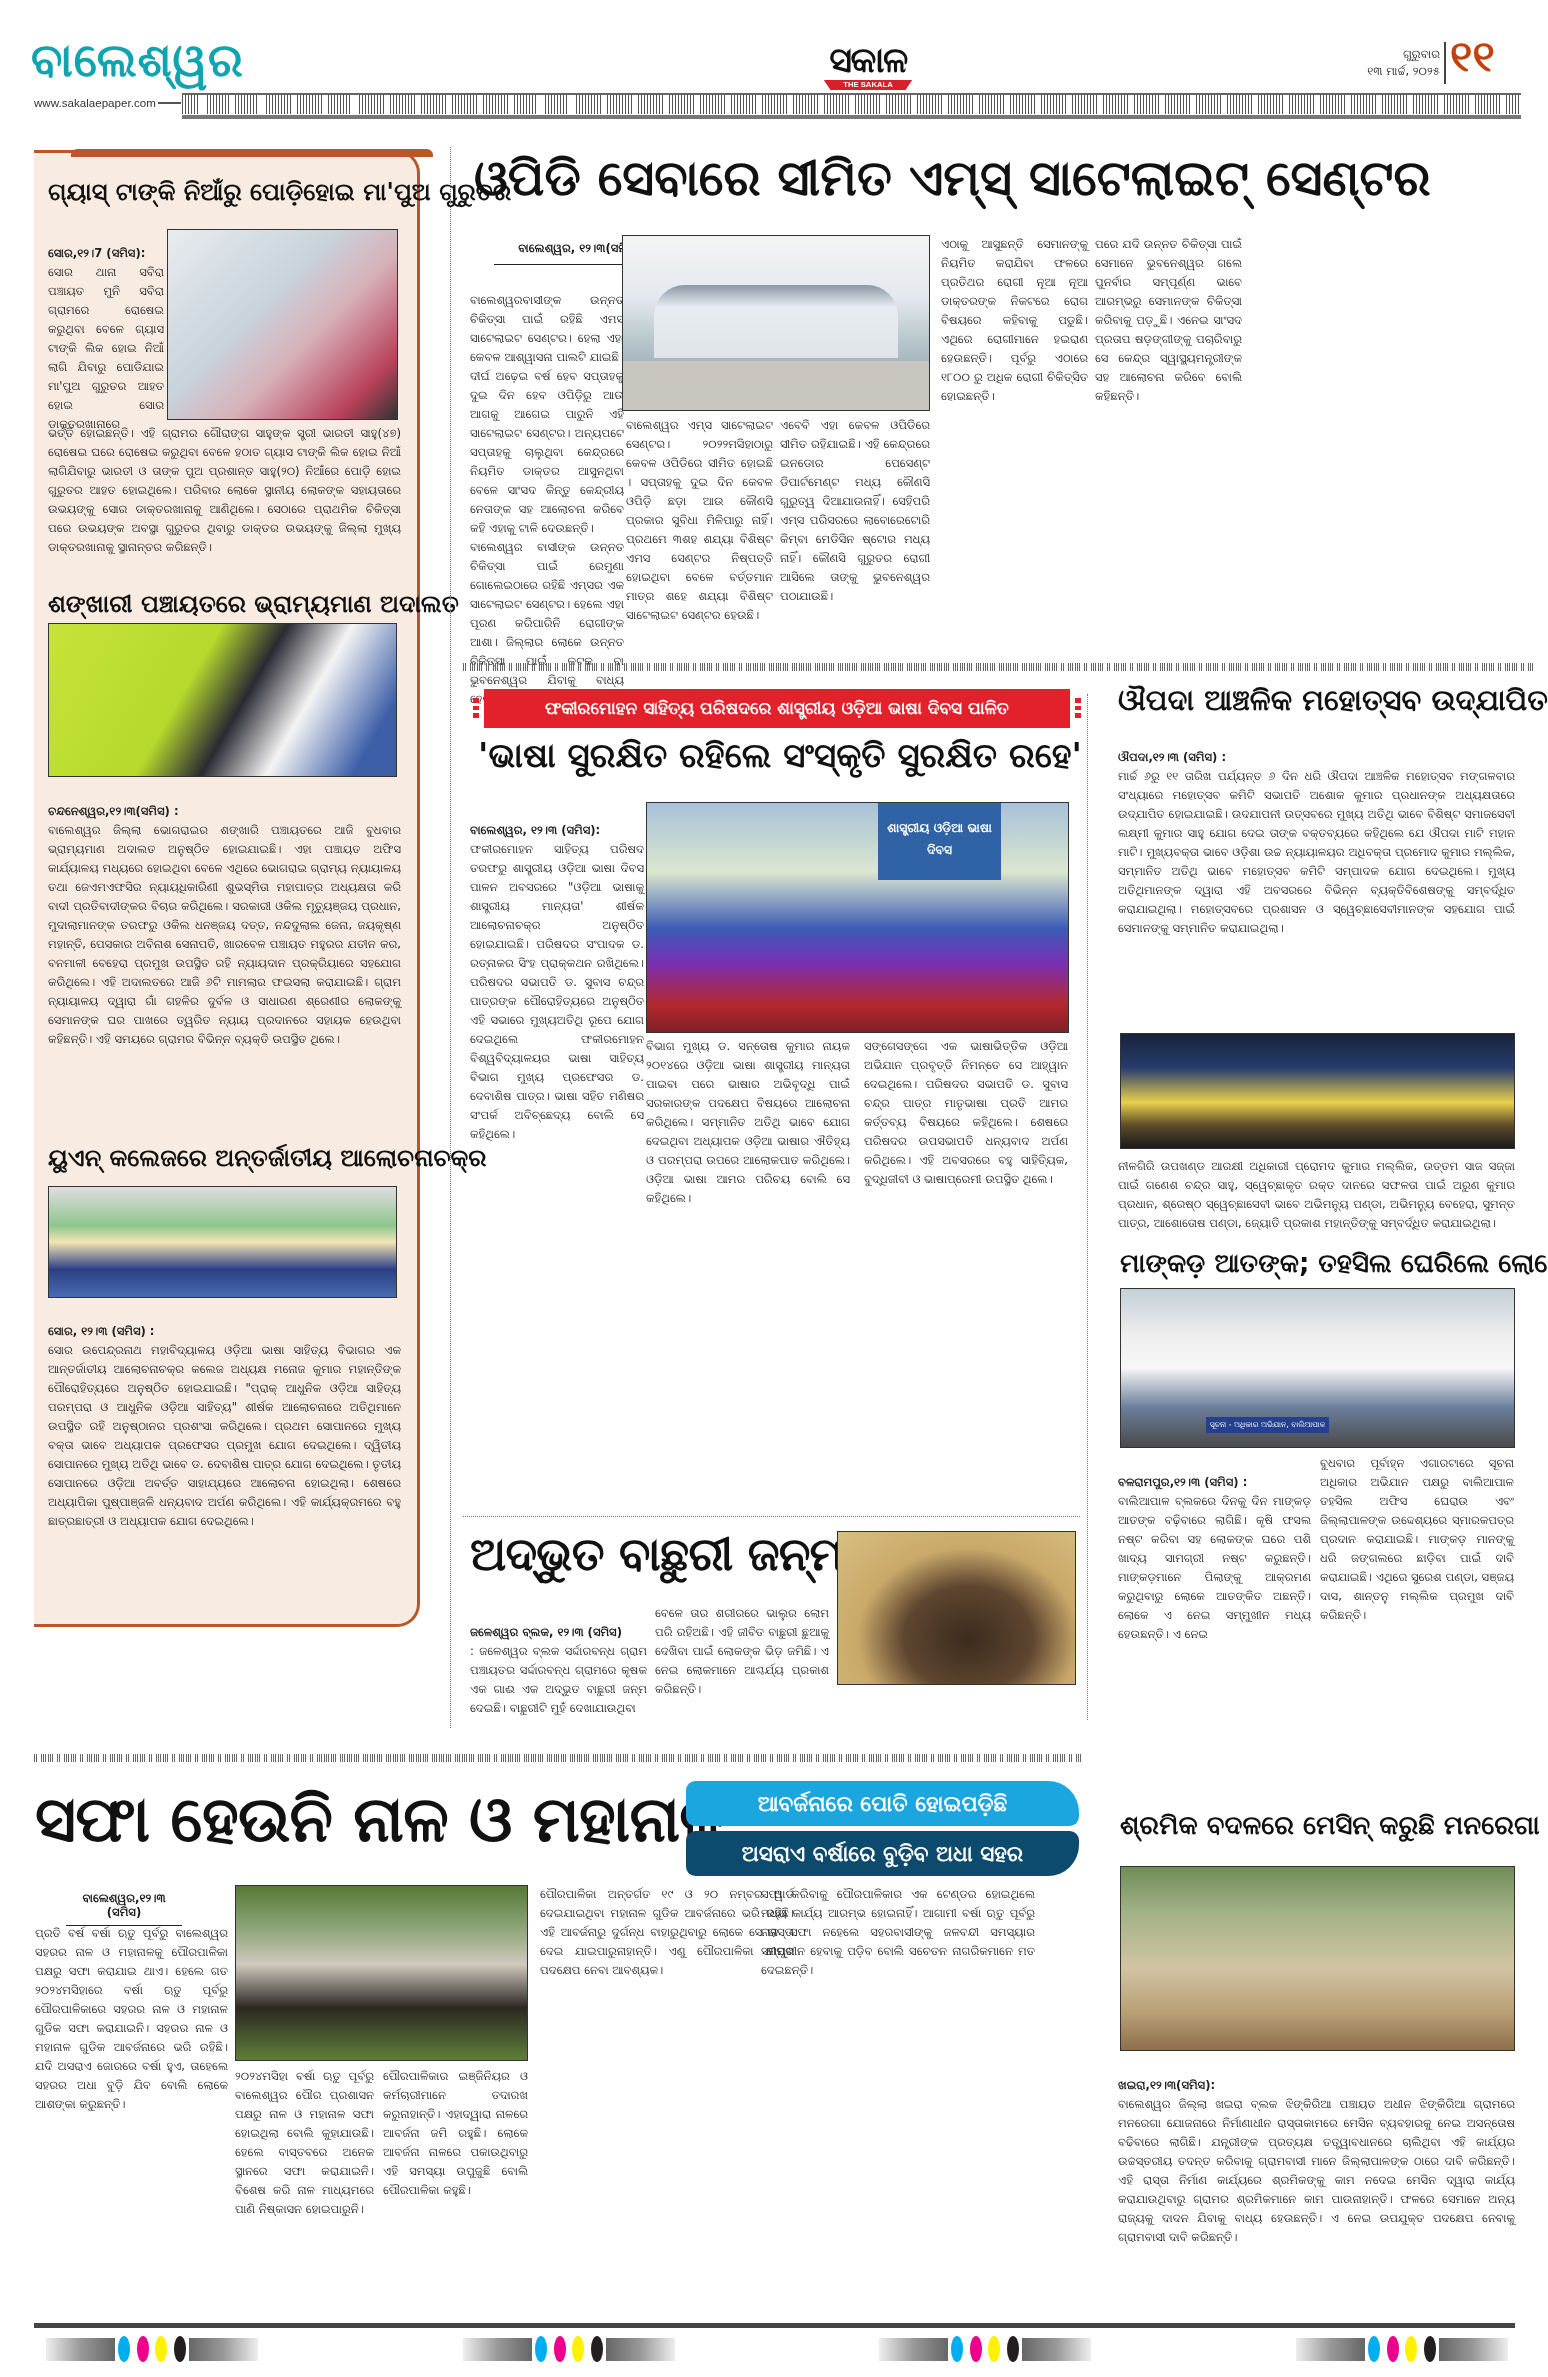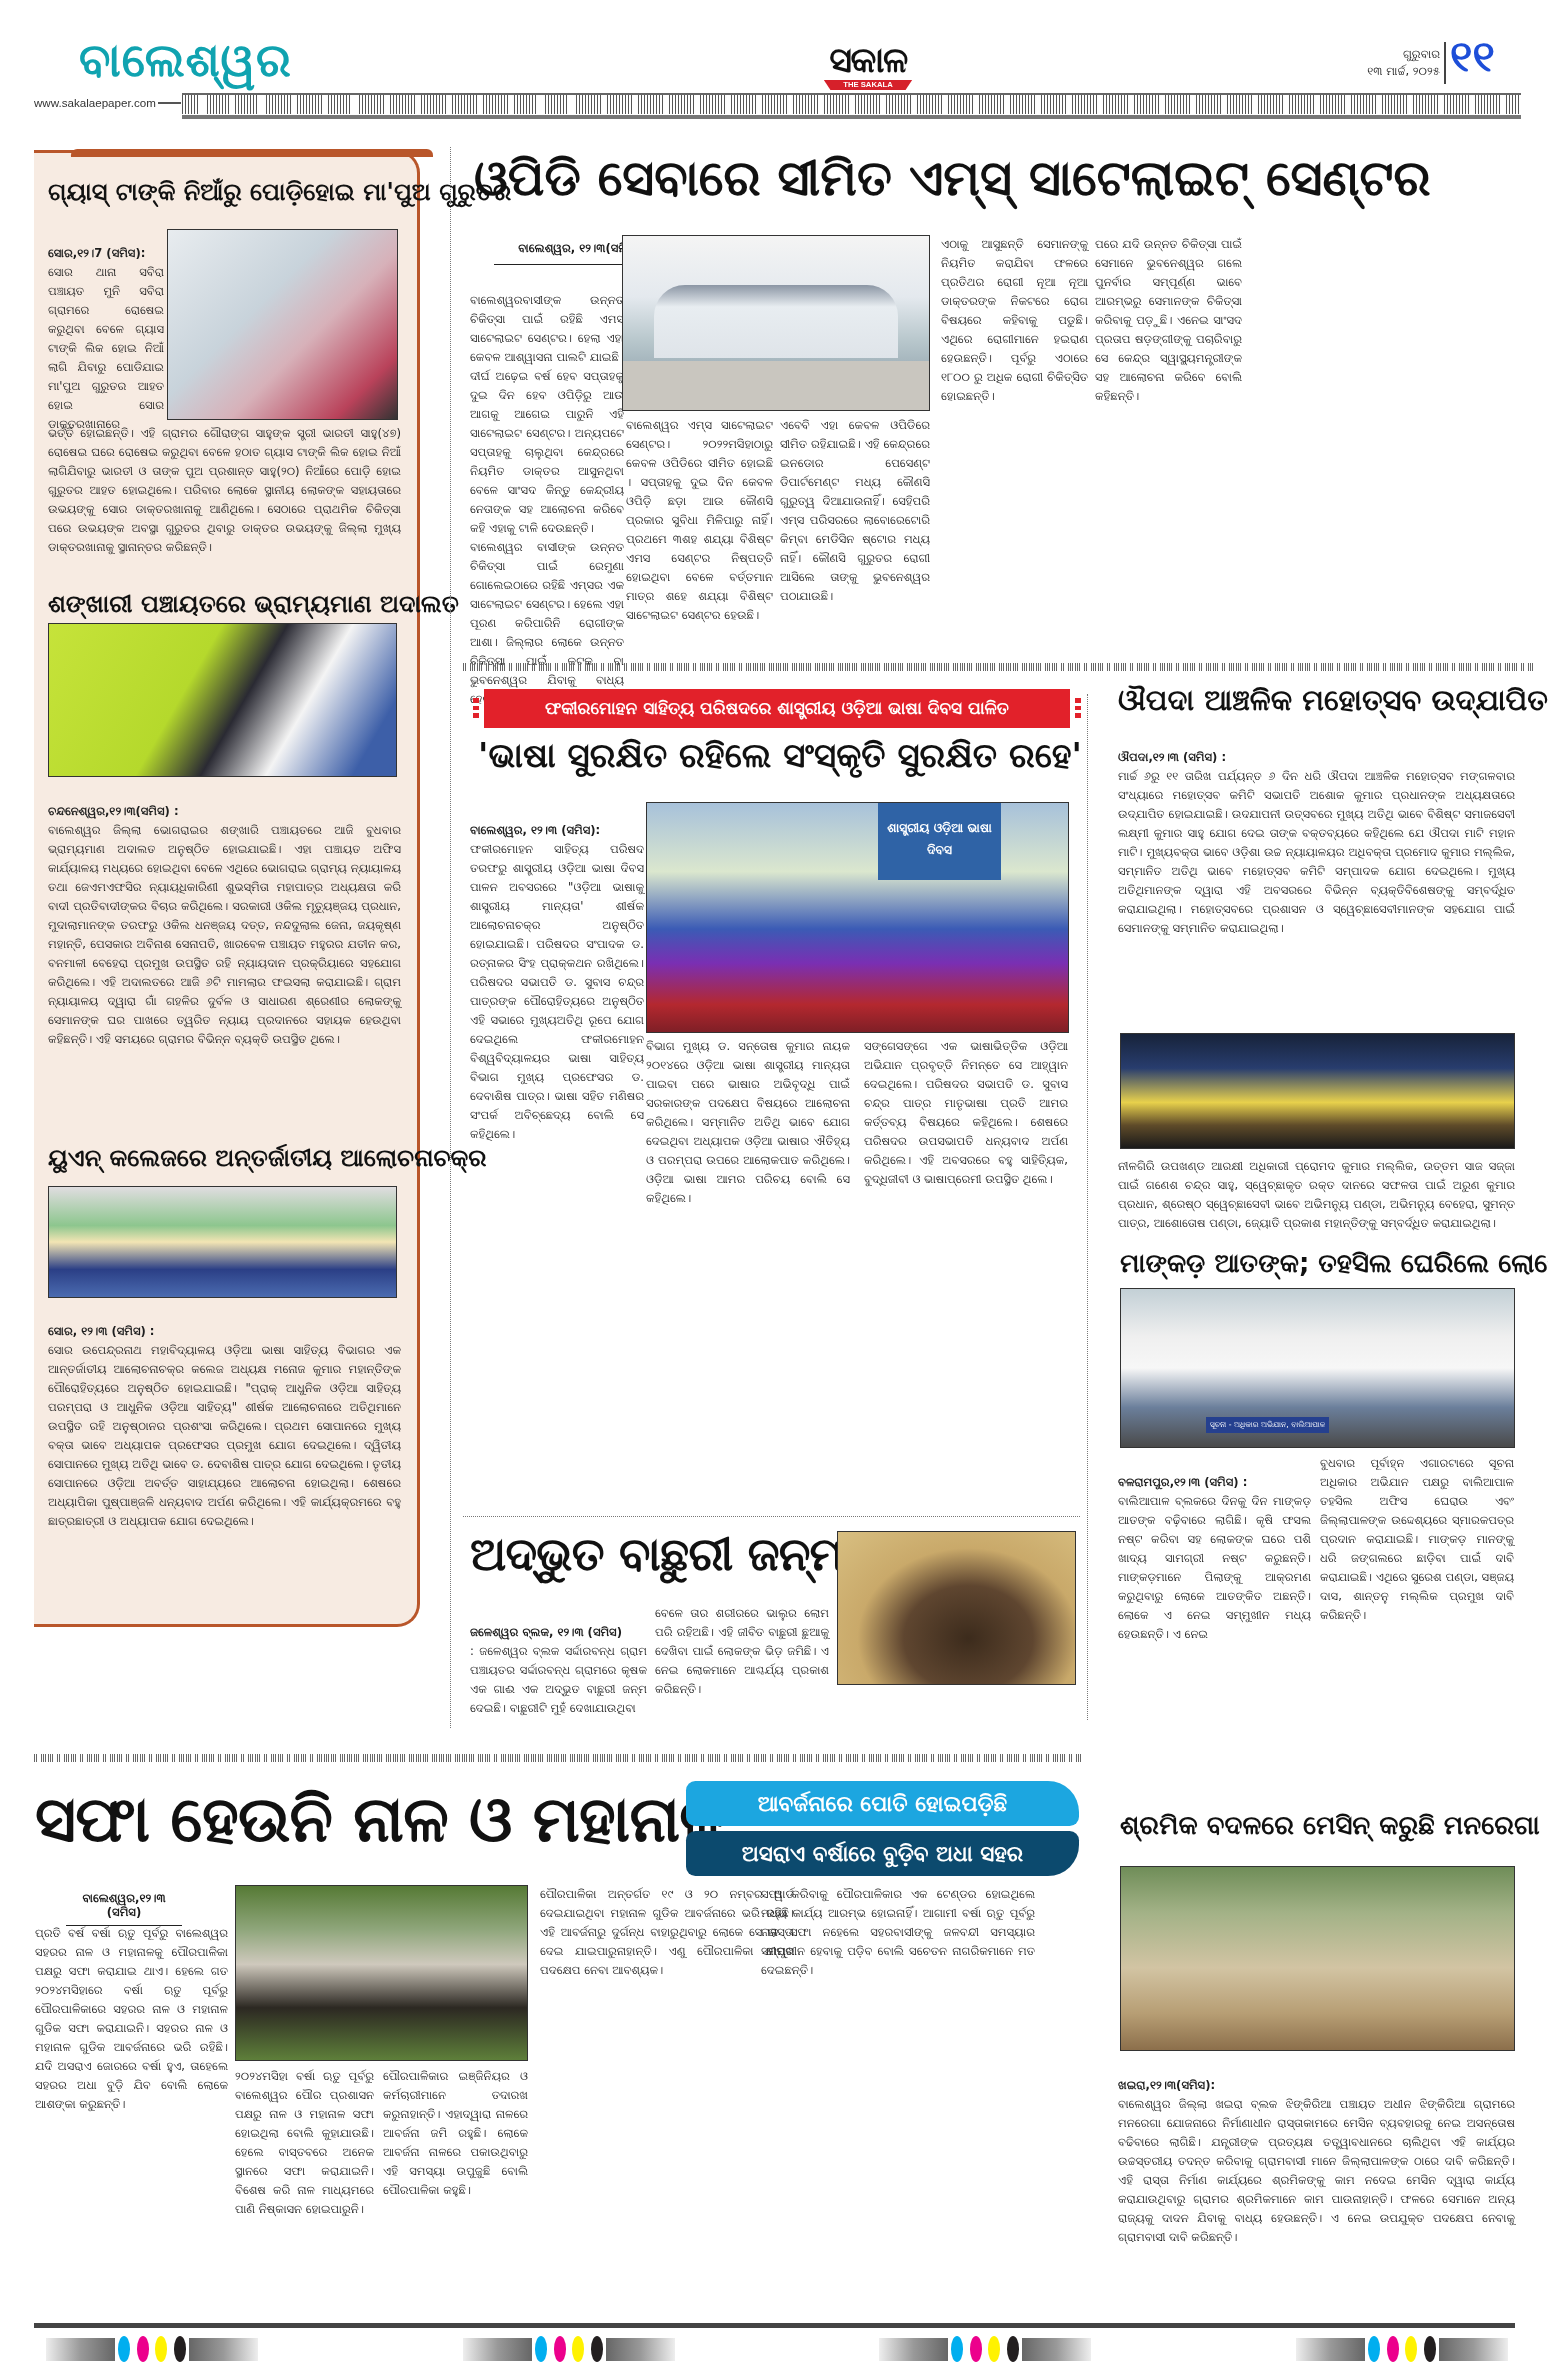--- a/index.html
+++ b/index.html
@@ -1,28 +1,28 @@
 <!DOCTYPE html>
 <html style="font-size:12.3px"><head>
 <meta charset="utf-8">
 <style>
   * { box-sizing: border-box; margin: 0; padding: 0; }
   html, body { width: 1548px; height: 2377px; background: #ffffff; overflow: hidden; }
   body { position: relative; font-family: "DejaVu Sans", sans-serif; color: #1a1a1a; }
   .abs { position: absolute; }
 
   
-  .section-title { left: 31px; top: 37px; font-size: 46px; font-weight: bold; color: #10a3b0; letter-spacing: 0.8px; line-height: 1; margin-left: 48px; }
+  .section-title { left: 31px; top: 37px; font-size: 46px; font-weight: bold; color: #10a3b0; letter-spacing: 0.8px; line-height: 1; }
   .site-url { left: 34px; top: 96px; font-family: "Liberation Sans", sans-serif; font-size: 11.6px; color: #333; }
   .logo { left: 810px; top: 43px; width: 116px; text-align: center; }
   .logo-word { font-size: 35px; font-weight: bold; color: #111; line-height: 1; letter-spacing: -1.5px; }
   .logo-tag { margin: 1.5px auto 0; width: 89px; background: #d6202a; color: #fff; font-family: "Liberation Sans", sans-serif; font-size: 7.7px; font-weight: bold; line-height: 10.8px; clip-path: polygon(0 0, 100% 0, 92% 100%, 8% 100%); }
   .dateblock { right: 108px; top: 46px; text-align: right; font-size: 11.6px; line-height: 17px; color: #222; }
   .date-sep { left: 1444px; top: 42px; width: 1.5px; height: 42px; background: #444; }
-  .page-number { left: 1450px; top: 35px; font-size: 43px; font-weight: bold; color: #1d4ed8; line-height: 1; }
+  .page-number { left: 1450px; top: 35px; font-size: 43px; font-weight: bold; color: #c2410c; line-height: 1; }
   .header-rule { left: 182px; top: 93px; width: 1339px; height: 26px; }
   .header-rule .top { height: 1.5px; background: #666; }
   .header-rule .ticks { height: 18.5px; margin-top: 0.8px; background: repeating-linear-gradient(90deg, #555 0 0.8px, transparent 0.8px 3.1px); }
   .header-rule .bot { height: 3.9px; margin-top: 1.5px; background: #777; }
 
   
   .sidebar { left: 34px; top: 150px; width: 386px; height: 1477px; background: #f7ebe2; border: 3.1px solid #b9562a; border-left: none; border-radius: 0 23px 23px 0; }
   .sidebar-topbar { left: 71px; top: 149px; width: 362px; height: 7.7px; background: #b9562a; border-radius: 6.2px 6.2px 0 0; }
   .sb-head { font-size: 24px; font-weight: bold; color: #111; line-height: 1.15; white-space: nowrap; }
   .body-text { font-size: 11.6px; line-height: 19px; color: #1e1e1e; text-align: justify; }

